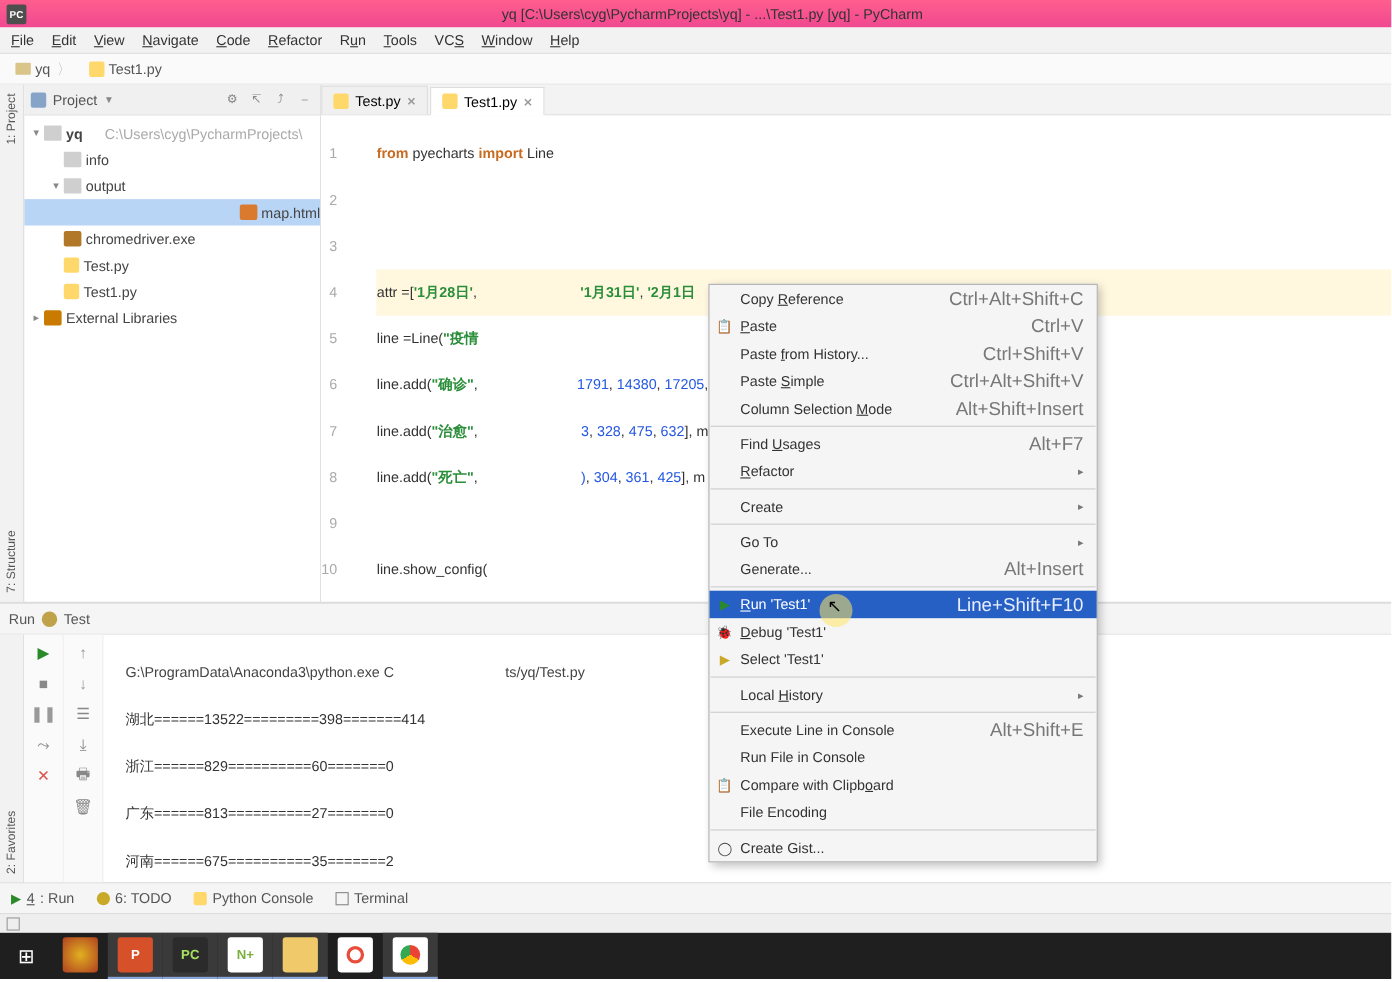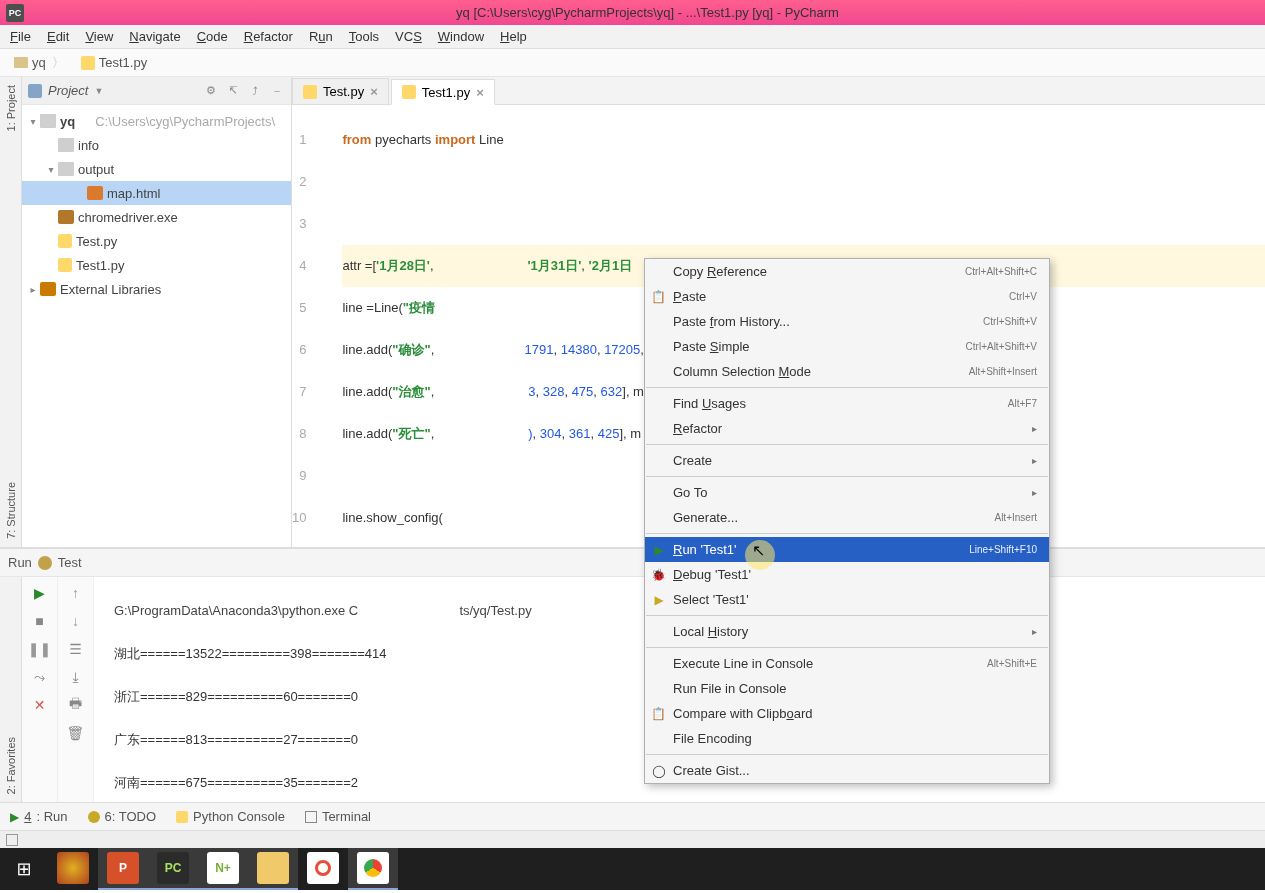--- a/index.html
+++ b/index.html
@@ -22,33 +22,33 @@
 
 .main-row { display: flex; height: 470px; }
 
 .left-gutter { width: 22px; background: #f2f2f2; border-right: 1px solid #ddd; display: flex; flex-direction: column; align-items: center; }
 .left-gutter .vtab { writing-mode: vertical-rl; transform: rotate(180deg); padding: 8px 2px; font-size: 11px; color: #555; }
 .left-gutter .vtab:last-child { margin-top: auto; }
 
 .project-panel { width: 270px; border-right: 1px solid #ddd; display: flex; flex-direction: column; }
 .project-header { height: 28px; background: #f0f0f0; display: flex; align-items: center; padding: 0 6px; border-bottom: 1px solid #e6e6e6; gap: 6px; }
 .project-header .proj-icon { width:14px;height:14px;background:#86a3c8;border-radius:2px; }
-.project-header .title { color:#555; font-size:12px; flex:1; display:flex;align-items:center;gap:4px;font-style:italic;}
+.project-header .title { color:#555; font-size:12px; flex:1; display:flex;align-items:center;gap:4px;}
 .project-header .title .arrow { font-size:9px; color:#888; margin-left:2px;}
 .project-header .btn-icon { width:16px;height:16px;display:flex;align-items:center;justify-content:center;color:#888;font-size:11px; }
 .project-tree { flex:1; padding: 4px 0; font-size: 13px; color: #444; overflow:hidden; }
 .tree-row { display:flex; align-items:center; height:24px; padding-left: 4px; }
 .tree-row .expander { width: 14px; text-align:center; color:#888; font-size:10px; }
 .tree-row .icon { width:16px; height:14px; margin-right:4px; }
 .tree-row .folder-ic { background:#cfcfcf; border-radius:1px; }
 .tree-row .py-ic { background:#ffd86b; border-radius:2px; width:14px;height:14px;display:inline-block; }
 .tree-row.sel { background:#b8d5f5; }
 .tree-row .label { white-space:nowrap; }
 .tree-row .muted { color:#aaa; margin-left:20px; }
-.indent-1 { padding-left: 22px;} .indent-2 { padding-left: 51px;}
+.indent-1 { padding-left: 22px;} .indent-2 { padding-left: 20px; justify-content: flex-end;}
 
 .editor-area { flex:1; display:flex; flex-direction:column; overflow:hidden; }
 .tabs { height:28px; background:#f3f3f3; display:flex; align-items:flex-end; border-bottom:1px solid #ddd; }
 .tab { height:26px; display:flex; align-items:center; padding:0 10px; border:1px solid #ddd; border-bottom:none; background:#f0f0f0; margin-right:2px; gap:6px;}
 .tab.active { background:#fff; border-bottom:1px solid #fff; position:relative; top:1px;}
 .tab .py-ic { width:14px;height:14px;background:#ffd86b;border-radius:2px; }
 .tab .close { color:#999; font-weight:bold; }
 
 .editor-body { flex:1; display:flex; font-family:"Consolas","Courier New",monospace; font-size:22px; color:#333; background:#fff; overflow:hidden; position:relative; }
 .gutter-nums { width:76px; text-align:right; padding:14px 16px 0 0; color:#aaa; background:#fff; border-right:0px; line-height:42px; }
@@ -67,23 +67,23 @@
 .run-toolbar .tbtn, .run-toolbar2 .tbtn { width:20px;height:20px;display:flex;align-items:center;justify-content:center;font-size:14px; }
 .play { color:#2a8a2a; }
 .stop { color:#888; }
 .pause { color:#999; }
 .redx { color:#d9534f; }
 .trash { color:#888; }
 
 .console { flex:1; padding: 12px 0 0 20px; font-family:"SimSun","Courier New",monospace; font-size:22px; color:#333; line-height:42px; white-space:pre; overflow:hidden;}
 .console .path { color:#444; }
 
-.context-menu { position:absolute; left:644px; top:258px; width:406px; background:#f5f5f5; border:1px solid #b0b0b0; box-shadow:3px 3px 8px rgba(0,0,0,.25); font-size:13px; color:#333; z-index:50; }
+.context-menu { position:absolute; left:644px; top:258px; width:354px; background:#f5f5f5; border:1px solid #b0b0b0; box-shadow:3px 3px 8px rgba(0,0,0,.25); font-size:13px; color:#333; z-index:50; }
 .context-menu .mi { height:25px; display:flex; align-items:center; padding:0 12px 0 28px; position:relative; }
-.context-menu .mi .shortcut { margin-left:auto; color:#777; font-size:10px; }
+.context-menu .mi .shortcut { margin-left:auto; color:#777; font-size:17px; }
 .context-menu .mi .u { text-decoration: underline; }
 .context-menu .mi .submenu-arrow { margin-left:auto; color:#777; font-size:10px; }
 .context-menu .sep { height:1px; background:#ccc; margin:3px 1px; }
 .context-menu .mi.sel { background:#2760c4; color:#fff; }
 .context-menu .mi.sel .shortcut { color:#e8eeff; }
 .context-menu .mi .m-icon { position:absolute; left:6px; width:16px; height:16px; display:flex;align-items:center;justify-content:center; font-size:12px; }
 .context-menu .mi .play-ic { color:#2a8a2a; }
 .context-menu .mi .bug-ic { color:#b7a24a; }
 .context-menu .mi .py-run-ic { color:#c8a928; }
 .context-menu .mi .clip-ic { color:#c8a928; }

